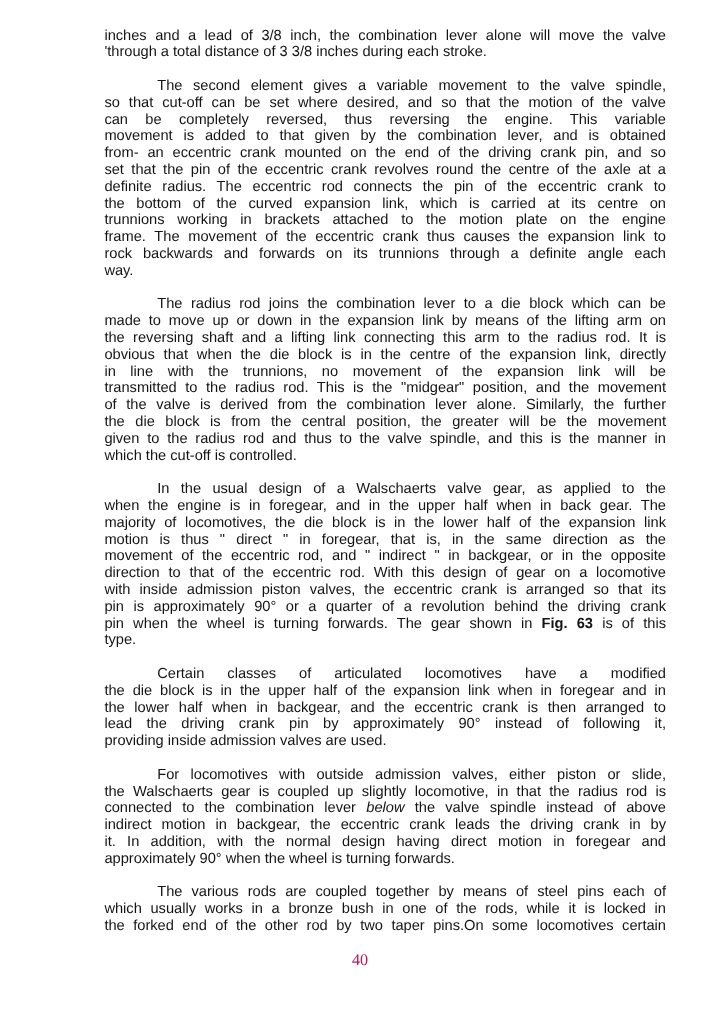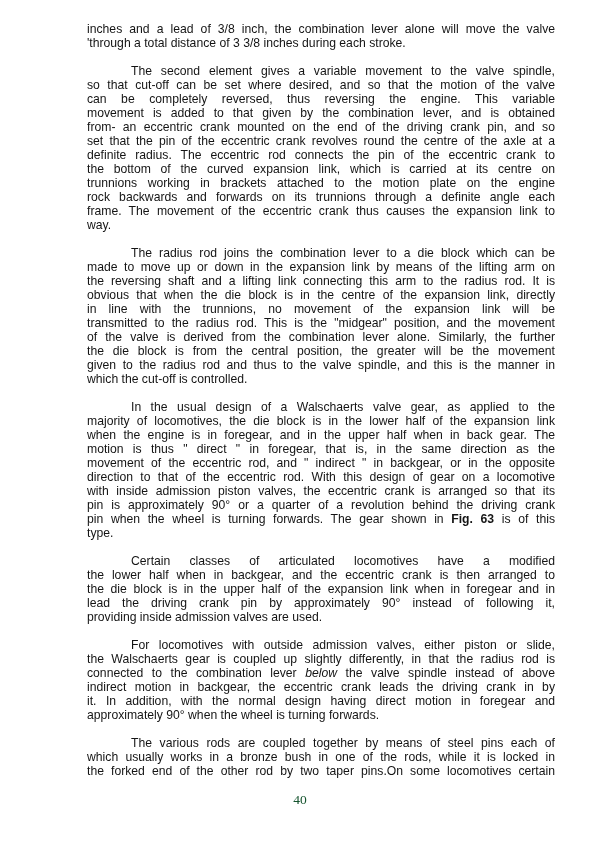--- a/index.html
+++ b/index.html
@@ -35,21 +35,21 @@
   .line.last {
     text-align-last: left;
   }
   .b { font-weight: bold; }
   .i { font-style: italic; }
   .page-number {
     margin-top: 9px;
     text-align: center;
     font-family: "Liberation Serif", serif;
     font-size: 13.5px;
-    color: #14532d;
+    color: #be185d;
   }
 </style>
 </head>
 <body>
 
 <div class="page">
 
   <div class="para">
     <div class="line">inches and a lead of 3/8 inch, the combination lever alone will move the valve</div>
     <div class="line last">'through a total distance of 3 3/8 inches during each stroke.</div>
@@ -58,62 +58,62 @@
   <div class="para">
     <div class="line first">The second element gives a variable movement to the valve spindle,</div>
     <div class="line">so that cut-off can be set where desired, and so that the motion of the valve</div>
     <div class="line">can be completely reversed, thus reversing the engine. This variable</div>
     <div class="line">movement is added to that given by the combination lever, and is obtained</div>
     <div class="line">from- an eccentric crank mounted on the end of the driving crank pin, and so</div>
     <div class="line">set that the pin of the eccentric crank revolves round the centre of the axle at a</div>
     <div class="line">definite radius. The eccentric rod connects the pin of the eccentric crank to</div>
     <div class="line">the bottom of the curved expansion link, which is carried at its centre on</div>
     <div class="line">trunnions working in brackets attached to the motion plate on the engine</div>
+    <div class="line">frame. The movement of the eccentric crank thus causes the expansion link to</div>
     <div class="line">rock backwards and forwards on its trunnions through a definite angle each</div>
-    <div class="line">frame. The movement of the eccentric crank thus causes the expansion link to</div>
     <div class="line last">way.</div>
   </div>
 
   <div class="para">
     <div class="line first">The radius rod joins the combination lever to a die block which can be</div>
     <div class="line">made to move up or down in the expansion link by means of the lifting arm on</div>
     <div class="line">the reversing shaft and a lifting link connecting this arm to the radius rod. It is</div>
     <div class="line">obvious that when the die block is in the centre of the expansion link, directly</div>
     <div class="line">in line with the trunnions, no movement of the expansion link will be</div>
     <div class="line">transmitted to the radius rod. This is the "midgear" position, and the movement</div>
     <div class="line">of the valve is derived from the combination lever alone. Similarly, the further</div>
     <div class="line">the die block is from the central position, the greater will be the movement</div>
     <div class="line">given to the radius rod and thus to the valve spindle, and this is the manner in</div>
     <div class="line last">which the cut-off is controlled.</div>
   </div>
 
   <div class="para">
     <div class="line first">In the usual design of a Walschaerts valve gear, as applied to the</div>
+    <div class="line">when the engine is in foregear, and in the upper half when in back gear. The</div>
     <div class="line">majority of locomotives, the die block is in the lower half of the expansion link</div>
-    <div class="line">when the engine is in foregear, and in the upper half when in back gear. The</div>
     <div class="line">motion is thus " direct " in foregear, that is, in the same direction as the</div>
     <div class="line">movement of the eccentric rod, and " indirect " in backgear, or in the opposite</div>
     <div class="line">direction to that of the eccentric rod. With this design of gear on a locomotive</div>
     <div class="line">with inside admission piston valves, the eccentric crank is arranged so that its</div>
     <div class="line">pin is approximately 90° or a quarter of a revolution behind the driving crank</div>
     <div class="line"><span>pin when the wheel is turning forwards. The gear shown in </span><span class="b">Fig. 63</span><span> is of this</span></div>
     <div class="line last">type.</div>
   </div>
 
   <div class="para">
     <div class="line first">Certain classes of articulated locomotives have a modified</div>
+    <div class="line">the die block is in the upper half of the expansion link when in foregear and in</div>
     <div class="line">the lower half when in backgear, and the eccentric crank is then arranged to</div>
-    <div class="line">the die block is in the upper half of the expansion link when in foregear and in</div>
     <div class="line">lead the driving crank pin by approximately 90° instead of following it,</div>
     <div class="line last">providing inside admission valves are used.</div>
   </div>
 
   <div class="para">
     <div class="line first">For locomotives with outside admission valves, either piston or slide,</div>
-    <div class="line">the Walschaerts gear is coupled up slightly differently, in that the radius rod is</div>
+    <div class="line">the Walschaerts gear is coupled up slightly locomotive, in that the radius rod is</div>
     <div class="line"><span>connected to the combination lever </span><span class="i">below</span><span> the valve spindle instead of above</span></div>
     <div class="line">indirect motion in backgear, the eccentric crank leads the driving crank in by</div>
     <div class="line">it. In addition, with the normal design having direct motion in foregear and</div>
     <div class="line last">approximately 90° when the wheel is turning forwards.</div>
   </div>
 
   <div class="para">
     <div class="line first">The various rods are coupled together by means of steel pins each of</div>
     <div class="line">which usually works in a bronze bush in one of the rods, while it is locked in</div>
     <div class="line">the forked end of the other rod by two taper pins.On some locomotives certain</div>

